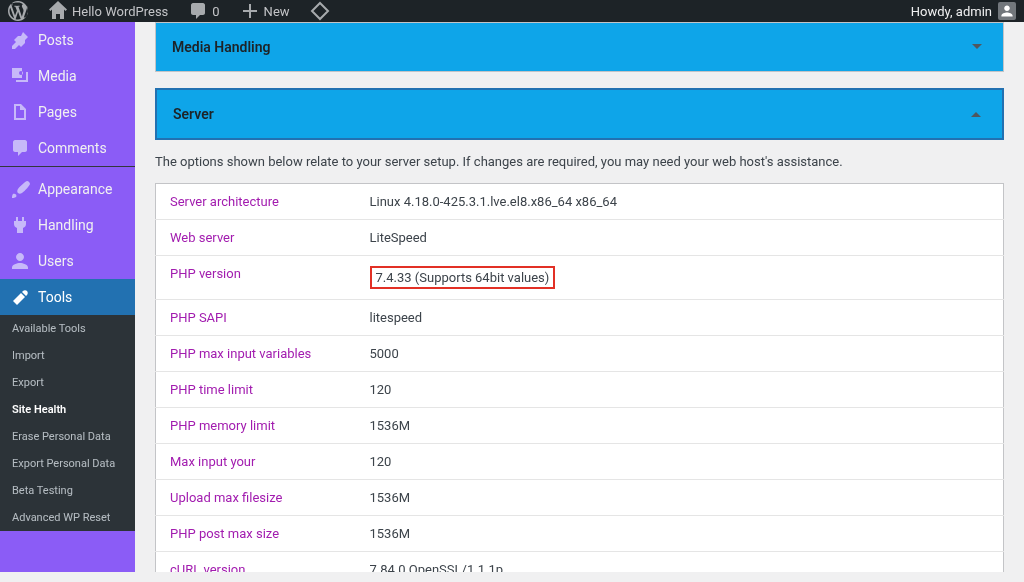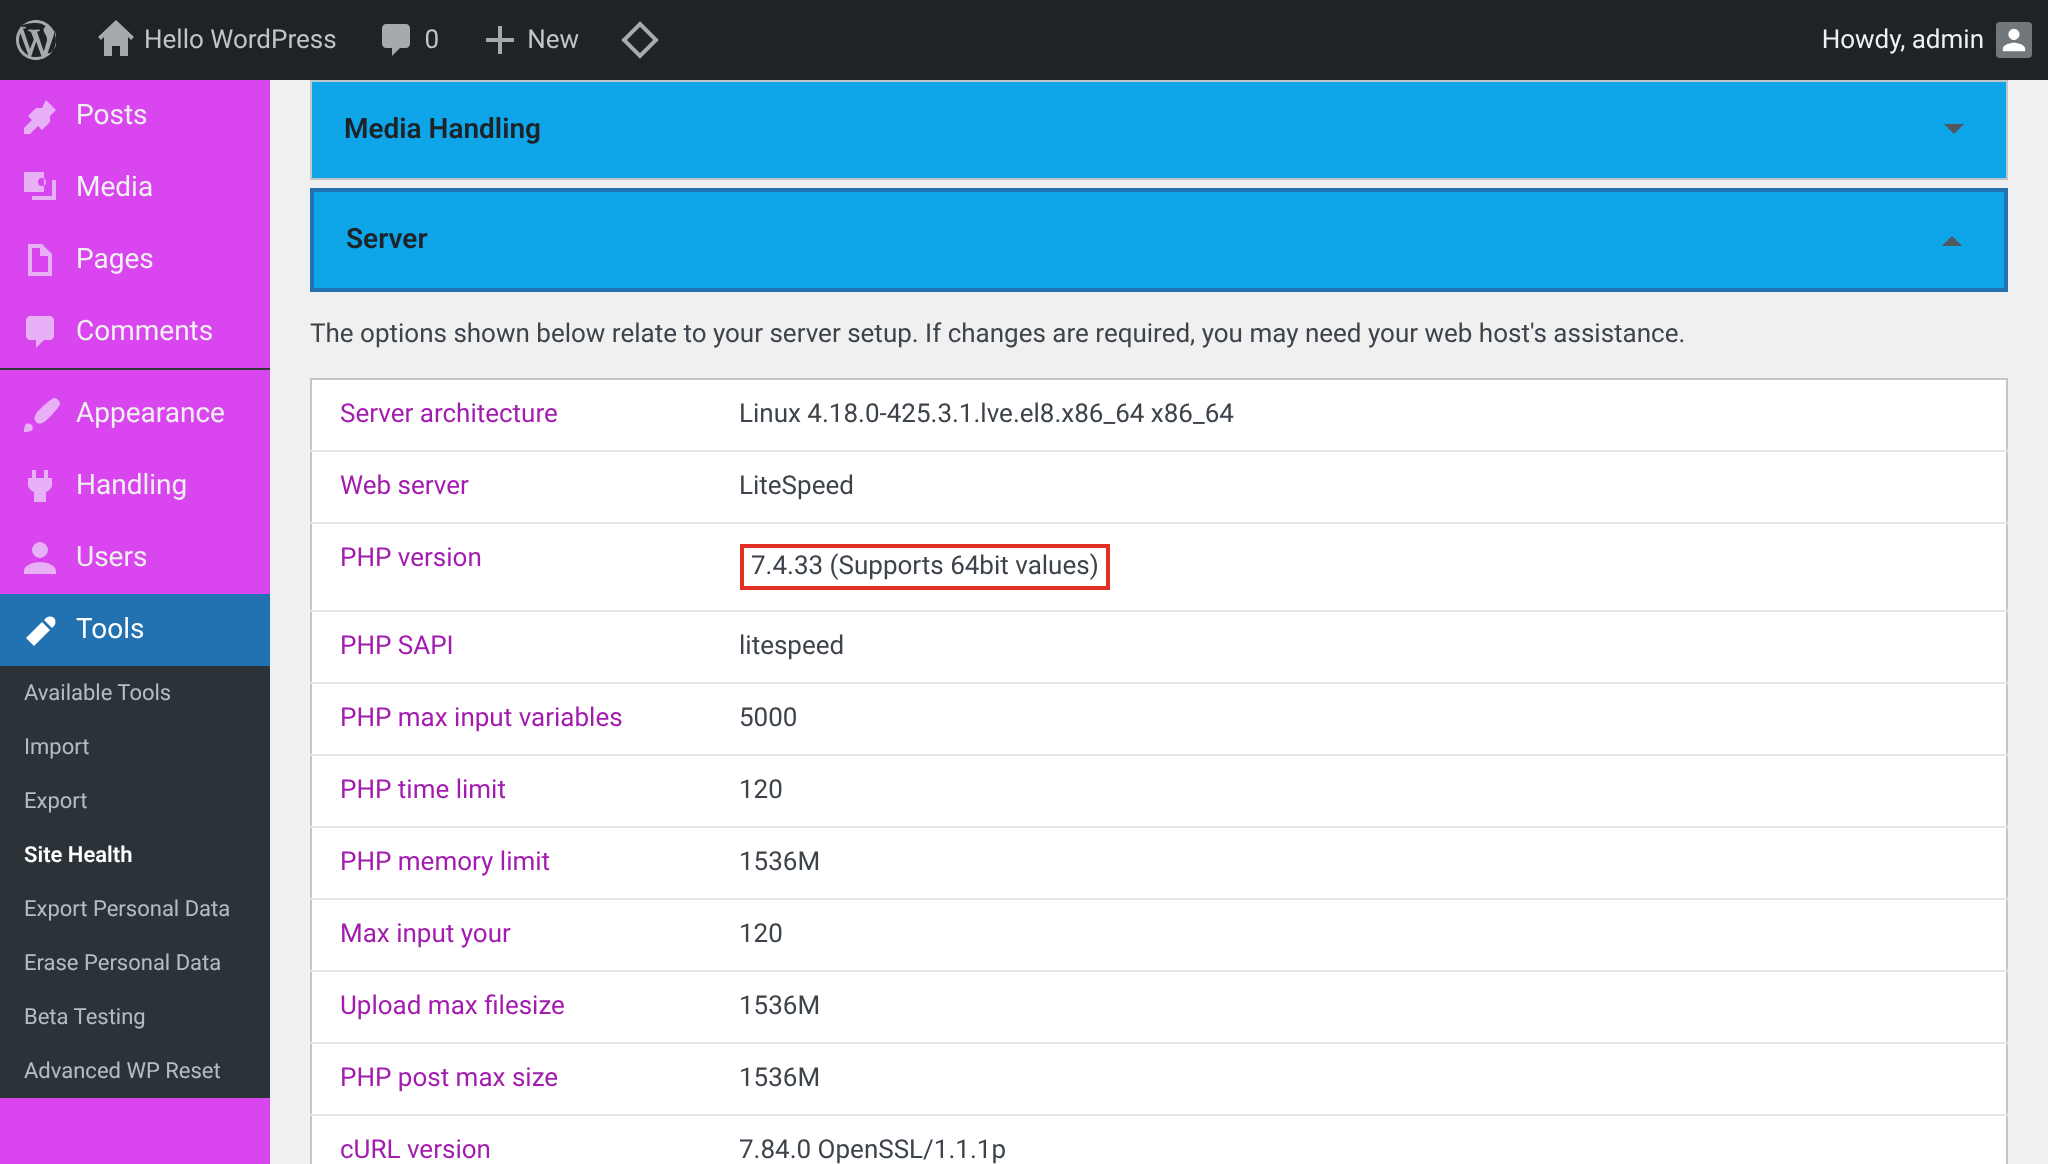--- a/index.html
+++ b/index.html
@@ -1,25 +1,25 @@
 <!DOCTYPE html>
 <html><head>
 <meta charset="utf-8">
 <style>
 *{margin:0;padding:0;box-sizing:border-box}
 body{font-family:-apple-system,BlinkMacSystemFont,"Segoe UI",Roboto,sans-serif;font-size:13px;background:#f0f0f1;color:#3c434a;width:1024px;height:582px;overflow:hidden}
-.toolbar{background:#1d2327;height:40px;display:flex;align-items:center;color:#f0f0f1;font-size:13px}
+.toolbar{background:#1d2327;height:22px;display:flex;align-items:center;color:#f0f0f1;font-size:13px}
 .toolbar-left{display:flex;align-items:center;gap:4px}
 .toolbar-item{display:flex;align-items:center;padding:0 8px;height:32px;color:#c3c4c7;cursor:pointer;gap:4px}
 .toolbar-item svg{fill:#a7aaad;width:20px;height:20px}
 .toolbar-right{margin-left:auto;display:flex;align-items:center;padding-right:8px;gap:6px}
 .avatar{width:18px;height:18px;background:#72777c;border-radius:2px;display:flex;align-items:center;justify-content:center}
 .avatar svg{fill:#fff;width:14px;height:14px}
 .layout{display:flex;height:550px}
-.sidebar{width:135px;background:#d946ef;color:#f0f0f1;font-size:14px;overflow-y:auto}
+.sidebar{width:135px;background:#8b5cf6;color:#f0f0f1;font-size:14px;overflow-y:auto}
 .menu-item{display:flex;align-items:center;padding:8px 10px;color:#f0f0f1;cursor:pointer;gap:8px}
 .menu-item svg{fill:rgba(240,246,252,0.6);width:20px;height:20px;flex-shrink:0}
 .menu-item.active{background:#2271b1;color:#fff;position:relative}
 .menu-item.active::after{content:"";position:absolute;right:-8px;top:50%;transform:translateY(-50%);border:8px solid transparent;border-right-color:#f0f0f1}
 .menu-item.active svg{fill:#fff}
 .submenu{background:#2c3338}
 .submenu-item{padding:7px 12px;color:rgba(240,246,252,0.7);font-size:11px;cursor:pointer}
 .submenu-item.active{color:#fff;font-weight:600}
 .sep{height:5px;border-top:1px solid #32373c}
 .content{flex:1;overflow-y:auto;padding:0 20px}
@@ -127,39 +127,39 @@
       <svg viewBox="0 0 20 20">
           <path d="M17 4c-1-1-3-1-4 0l-1 1 4 4 1-1c1-1 1-3 0-4zm-6 2l-8 8 4 4 8-8z"></path>
         </svg>
       <span>Tools</span>
     </div>
     <div class="submenu">
       <div class="submenu-item">Available Tools</div>
       <div class="submenu-item">Import</div>
       <div class="submenu-item">Export</div>
       <div class="submenu-item active">Site Health</div>
+      <div class="submenu-item">Erase Personal Data</div>
       <div class="submenu-item">Export Personal Data</div>
-      <div class="submenu-item">Erase Personal Data</div>
       <div class="submenu-item">Beta Testing</div>
       <div class="submenu-item">Advanced WP Reset</div>
 
     </div>
 
   </div>
 
   <div class="content">
     <div class="panel">
       <div class="panel-head">
         <span>Media Handling</span>
         <svg viewBox="0 0 20 20">
             <path d="M5 7l5 5 5-5z"></path>
           </svg>
       </div>
     </div>
-    <div class="panel expanded" style="margin-top:4px">
+    <div class="panel expanded" style="margin-top:16px">
       <div class="panel-head">
         <span>Server</span>
         <svg viewBox="0 0 20 20">
             <path d="M5 13l5-5 5 5z"></path>
           </svg>
       </div>
     </div>
     <div class="intro">The options shown below relate to your server setup. If changes are required, you may need your web host's assistance.</div>
     <table class="table">
       <tbody>

